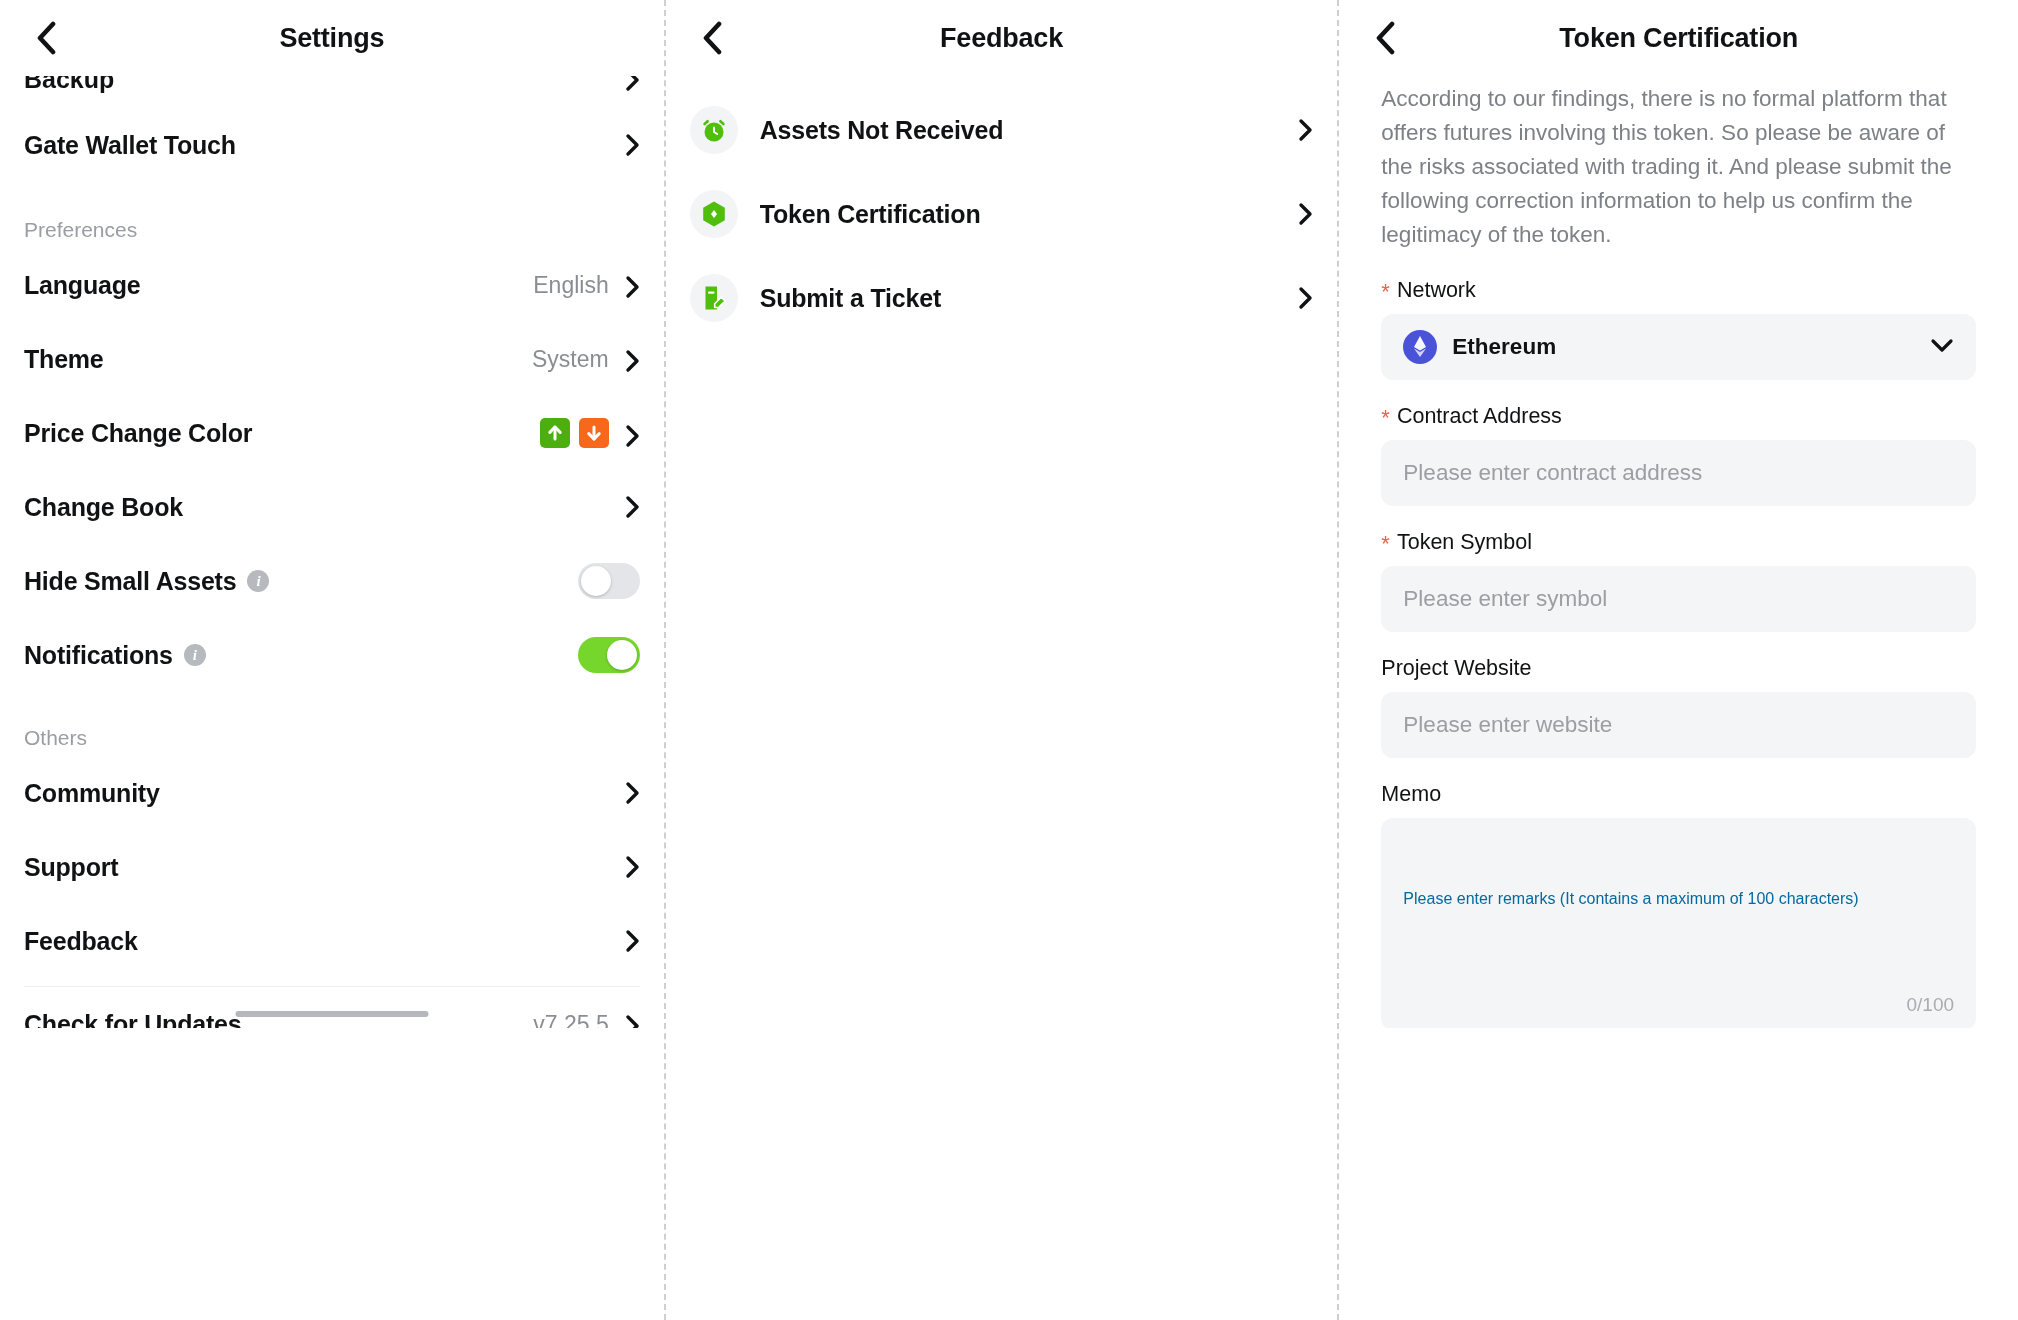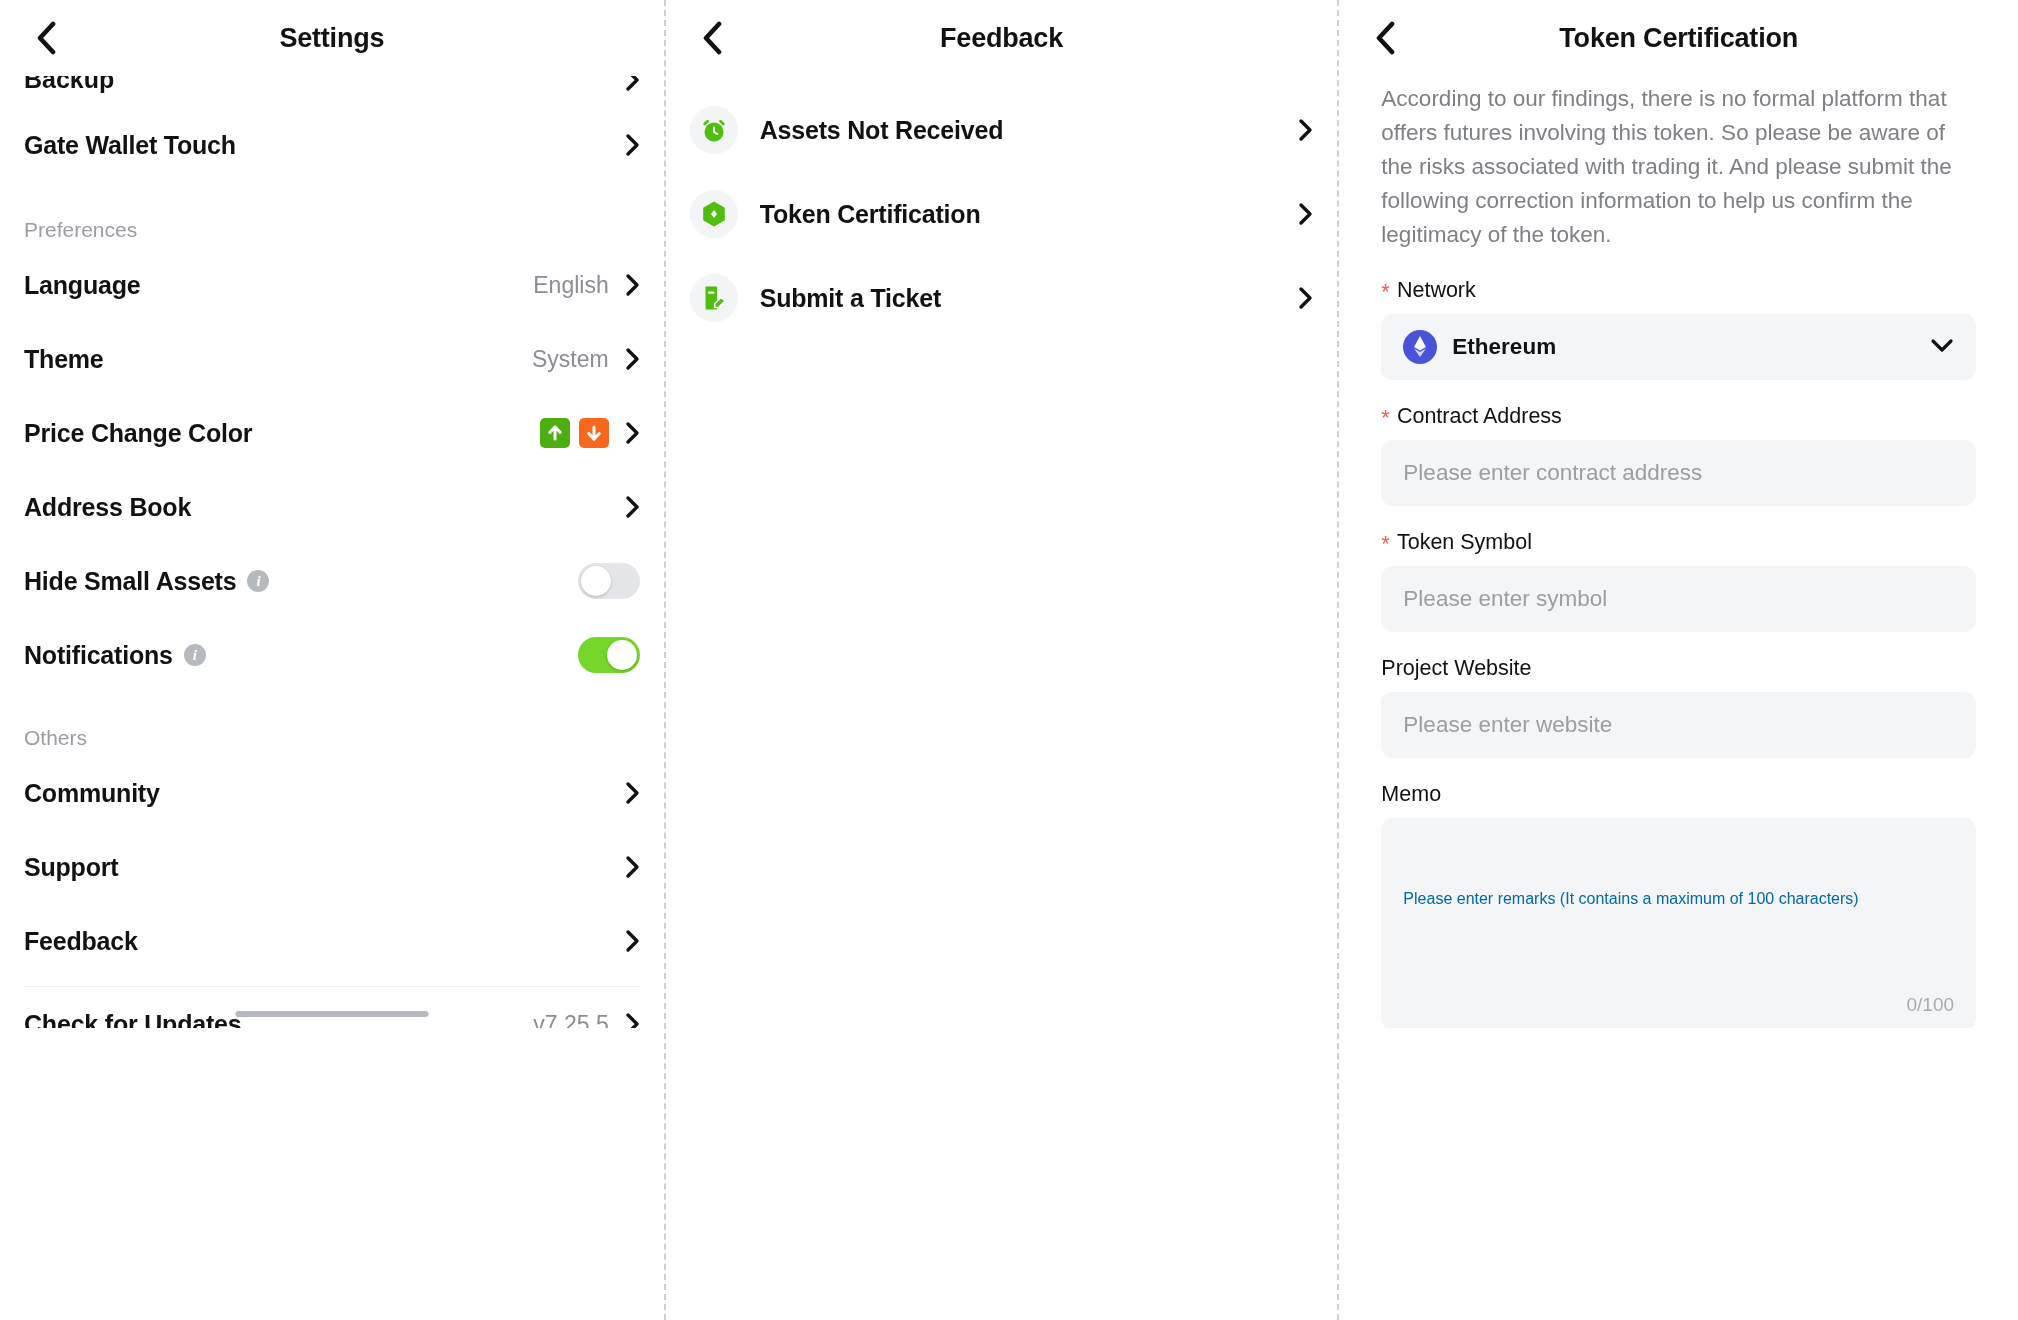--- a/index.html
+++ b/index.html
@@ -99,21 +99,21 @@
     font-size: 25px;
     font-weight: bold;
     color: #111213;
     display: flex;
     align-items: center;
     gap: 11px;
     letter-spacing: -0.2px;
   }
   .row-right {
     display: flex;
-    align-items: center;
+    align-items: flex-end;
     gap: 16px;
   }
   .row-value {
     font-size: 23px;
     color: #8a8d93;
   }
   .chev {
     display: block;
   }
 
@@ -394,21 +394,21 @@
           <span>
             <svg class="chev" width="15" height="24" viewBox="0 0 15 24" fill="none">
               <path d="M3 3 L12 12 L3 21" stroke="#111213" stroke-width="3.4" stroke-linecap="round" stroke-linejoin="round"></path>
             </svg>
           </span>
         </div>
       </div>
 
       <div class="row">
         <div class="row-label">
-          <span>Address Book</span>
+          <span>Change Book</span>
         </div>
         <div class="row-right">
           <span>
             <svg class="chev" width="15" height="24" viewBox="0 0 15 24" fill="none">
               <path d="M3 3 L12 12 L3 21" stroke="#111213" stroke-width="3.4" stroke-linecap="round" stroke-linejoin="round"></path>
             </svg>
           </span>
         </div>
       </div>
 

